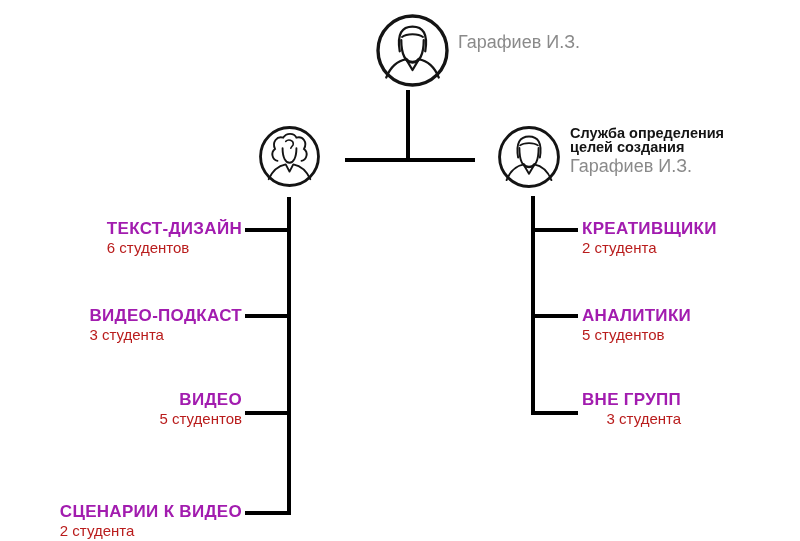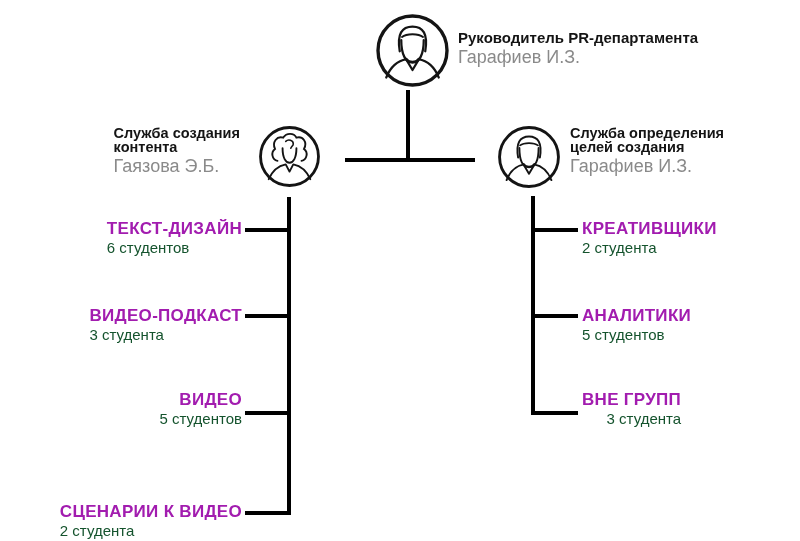--- a/index.html
+++ b/index.html
@@ -54,21 +54,21 @@
 
   .group { position: absolute; }
   .group-label {
     font-weight: bold;
     font-size: 17px;
     line-height: 20px;
     letter-spacing: 0.3px;
     color: #a21caf;
     white-space: nowrap;
   }
-  .group-count { font-size: 15px; line-height: 18px; color: #14532d; white-space: nowrap; }
+  .group-count { font-size: 15px; line-height: 18px; color: #b91c1c; white-space: nowrap; }
 
   .col-left  { right: 558px; text-align: left; }
   .col-right { left: 582px; }
   .g-row1 { top: 219px; }
   .g-row2 { top: 306px; }
   .g-row3 { top: 390px; text-align: right; }
   .g-row4 { top: 502px; }
 </style>
 </head>
 <body>
@@ -94,32 +94,26 @@
       </symbol>
     </defs>
   </svg>
 
   <div class="avatar avatar-root">
     <svg viewBox="0 0 100 100">
         <use href="#sym-male"></use>
       </svg>
   </div>
   <div class="node-text root-text">
-    <div class="node-title" style="font-size:15px;line-height:15px;">Руководитель PR-департамента</div>
     <div class="node-name">Гарафиев И.З.</div>
   </div>
 
   <div class="line vline t-vert"></div>
   <div class="line hline t-horz"></div>
 
-  <div class="node-text left-text">
-    <div class="node-title">Служба создания</div>
-    <div class="node-title">контента</div>
-    <div class="node-name">Гаязова Э.Б.</div>
-  </div>
   <div class="avatar avatar-left">
     <svg viewBox="0 0 100 100">
         <use href="#sym-female"></use>
       </svg>
   </div>
 
   <div class="avatar avatar-right">
     <svg viewBox="0 0 100 100">
         <use href="#sym-male"></use>
       </svg>

